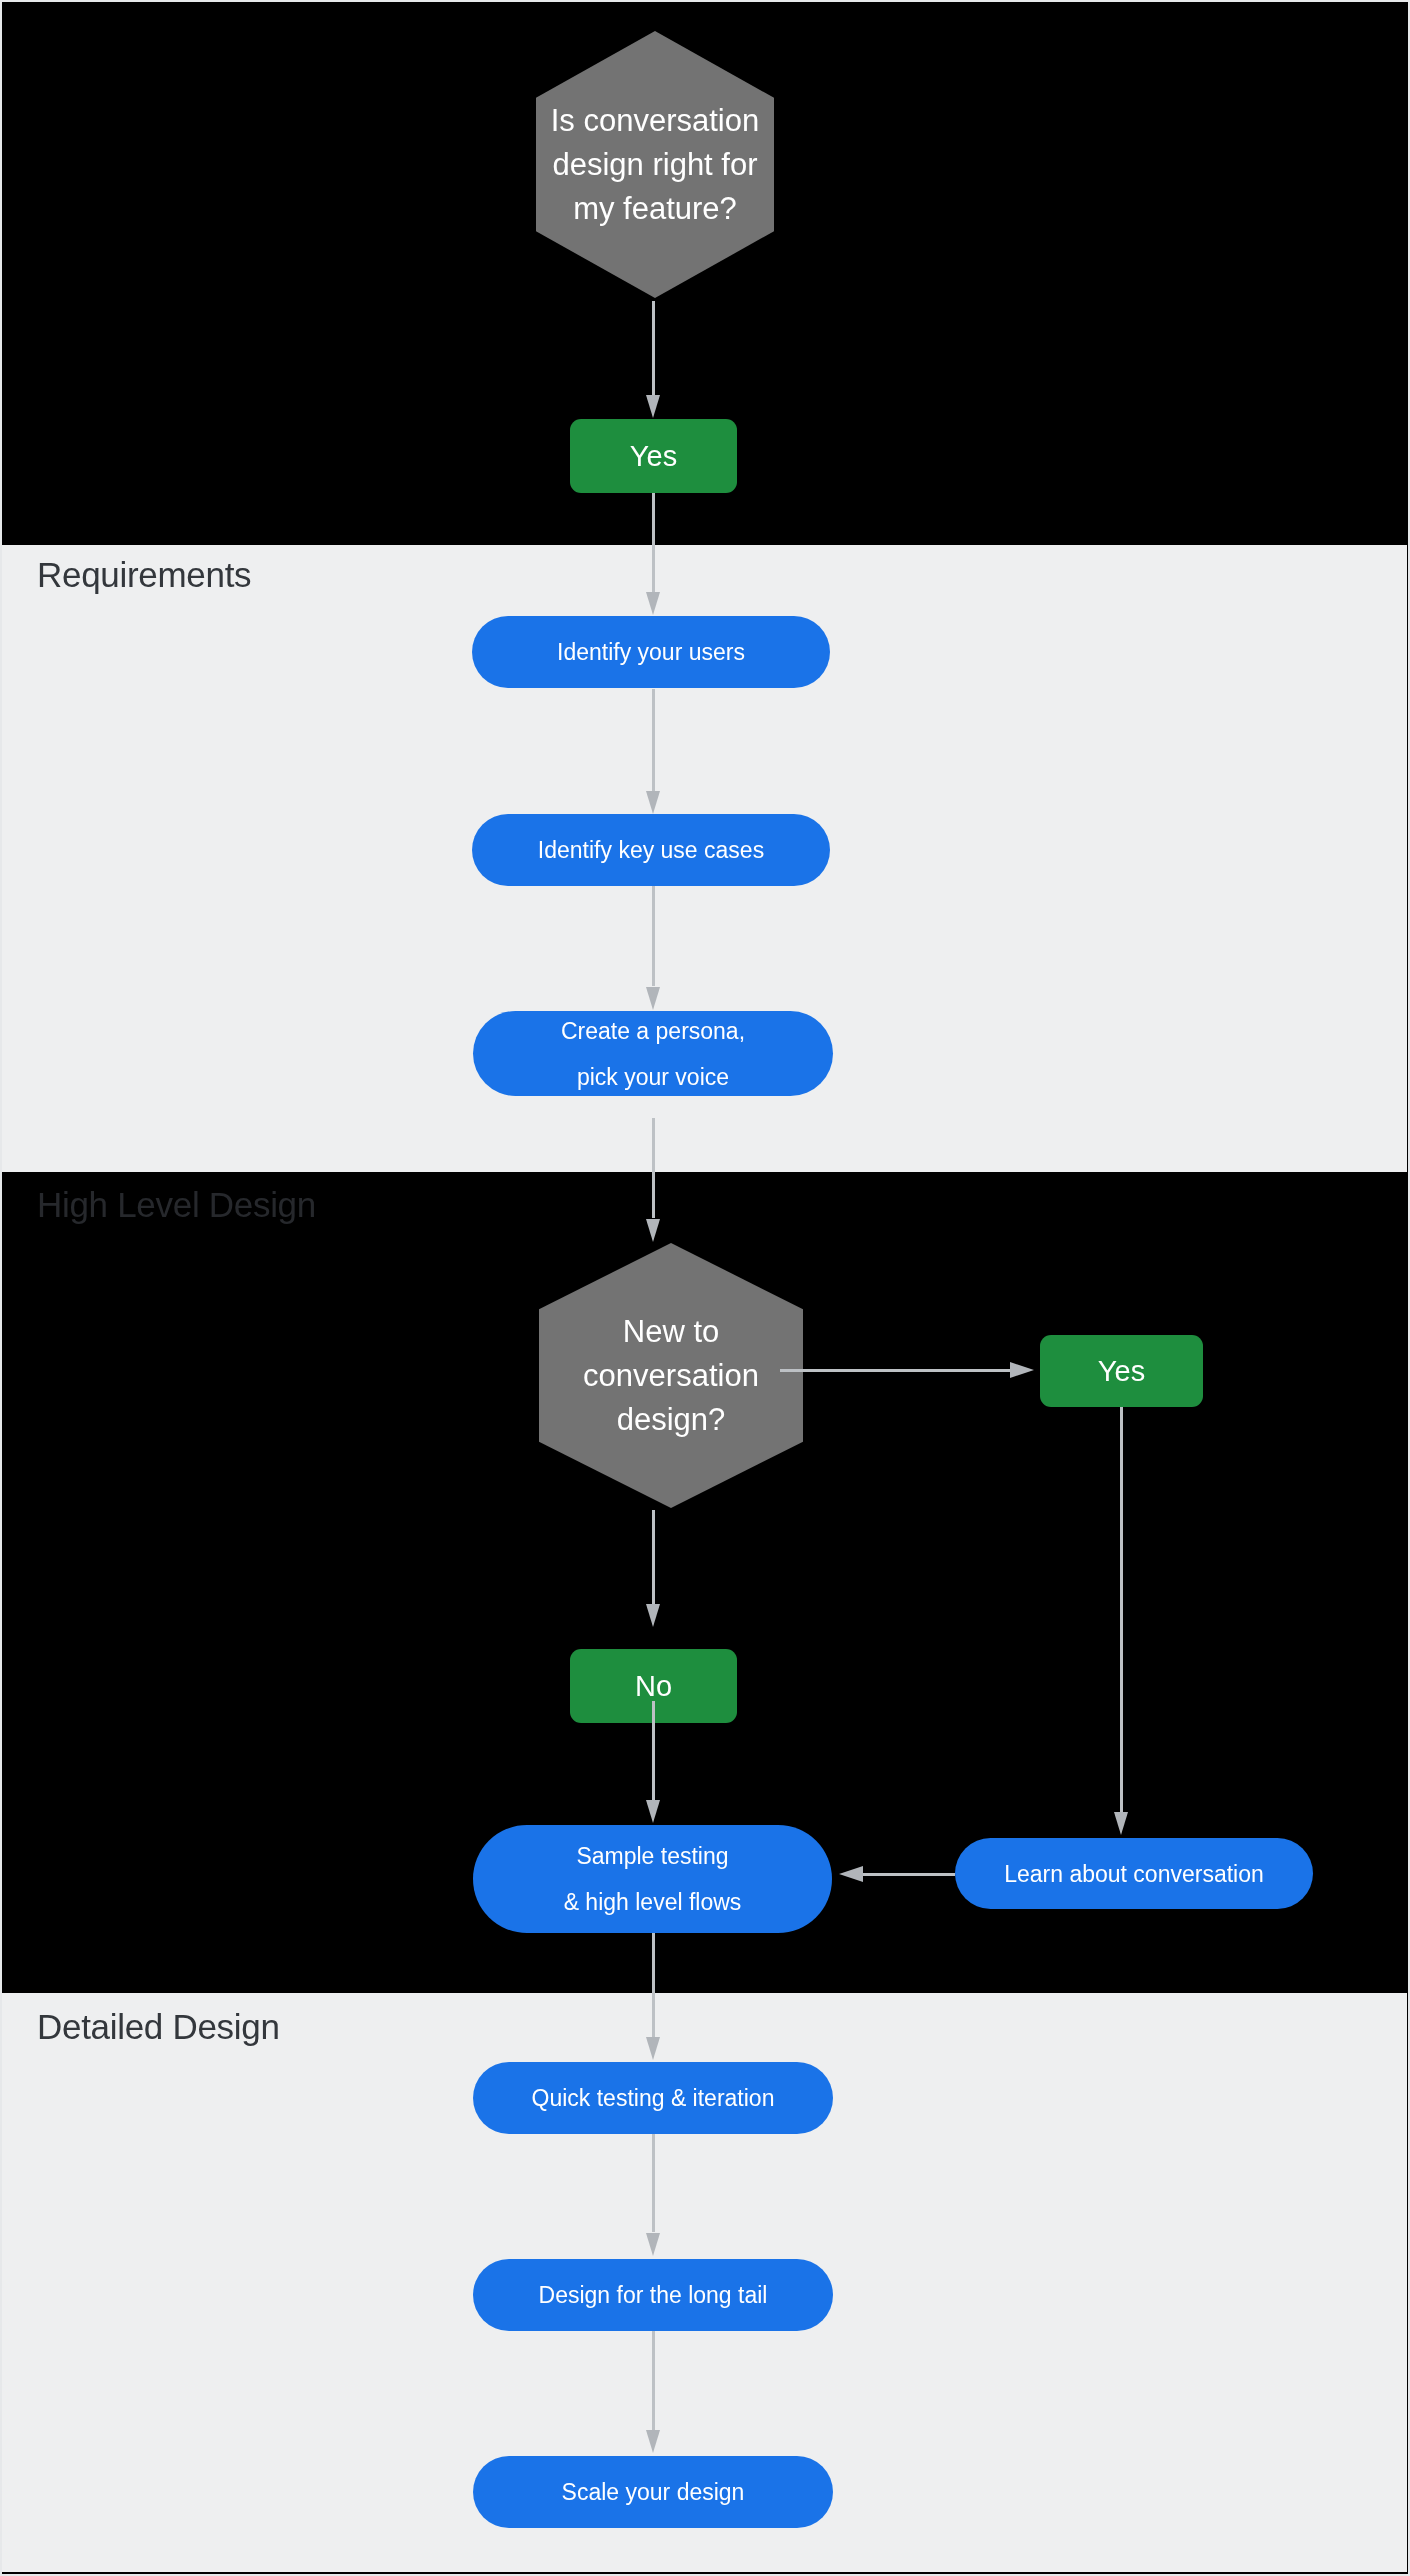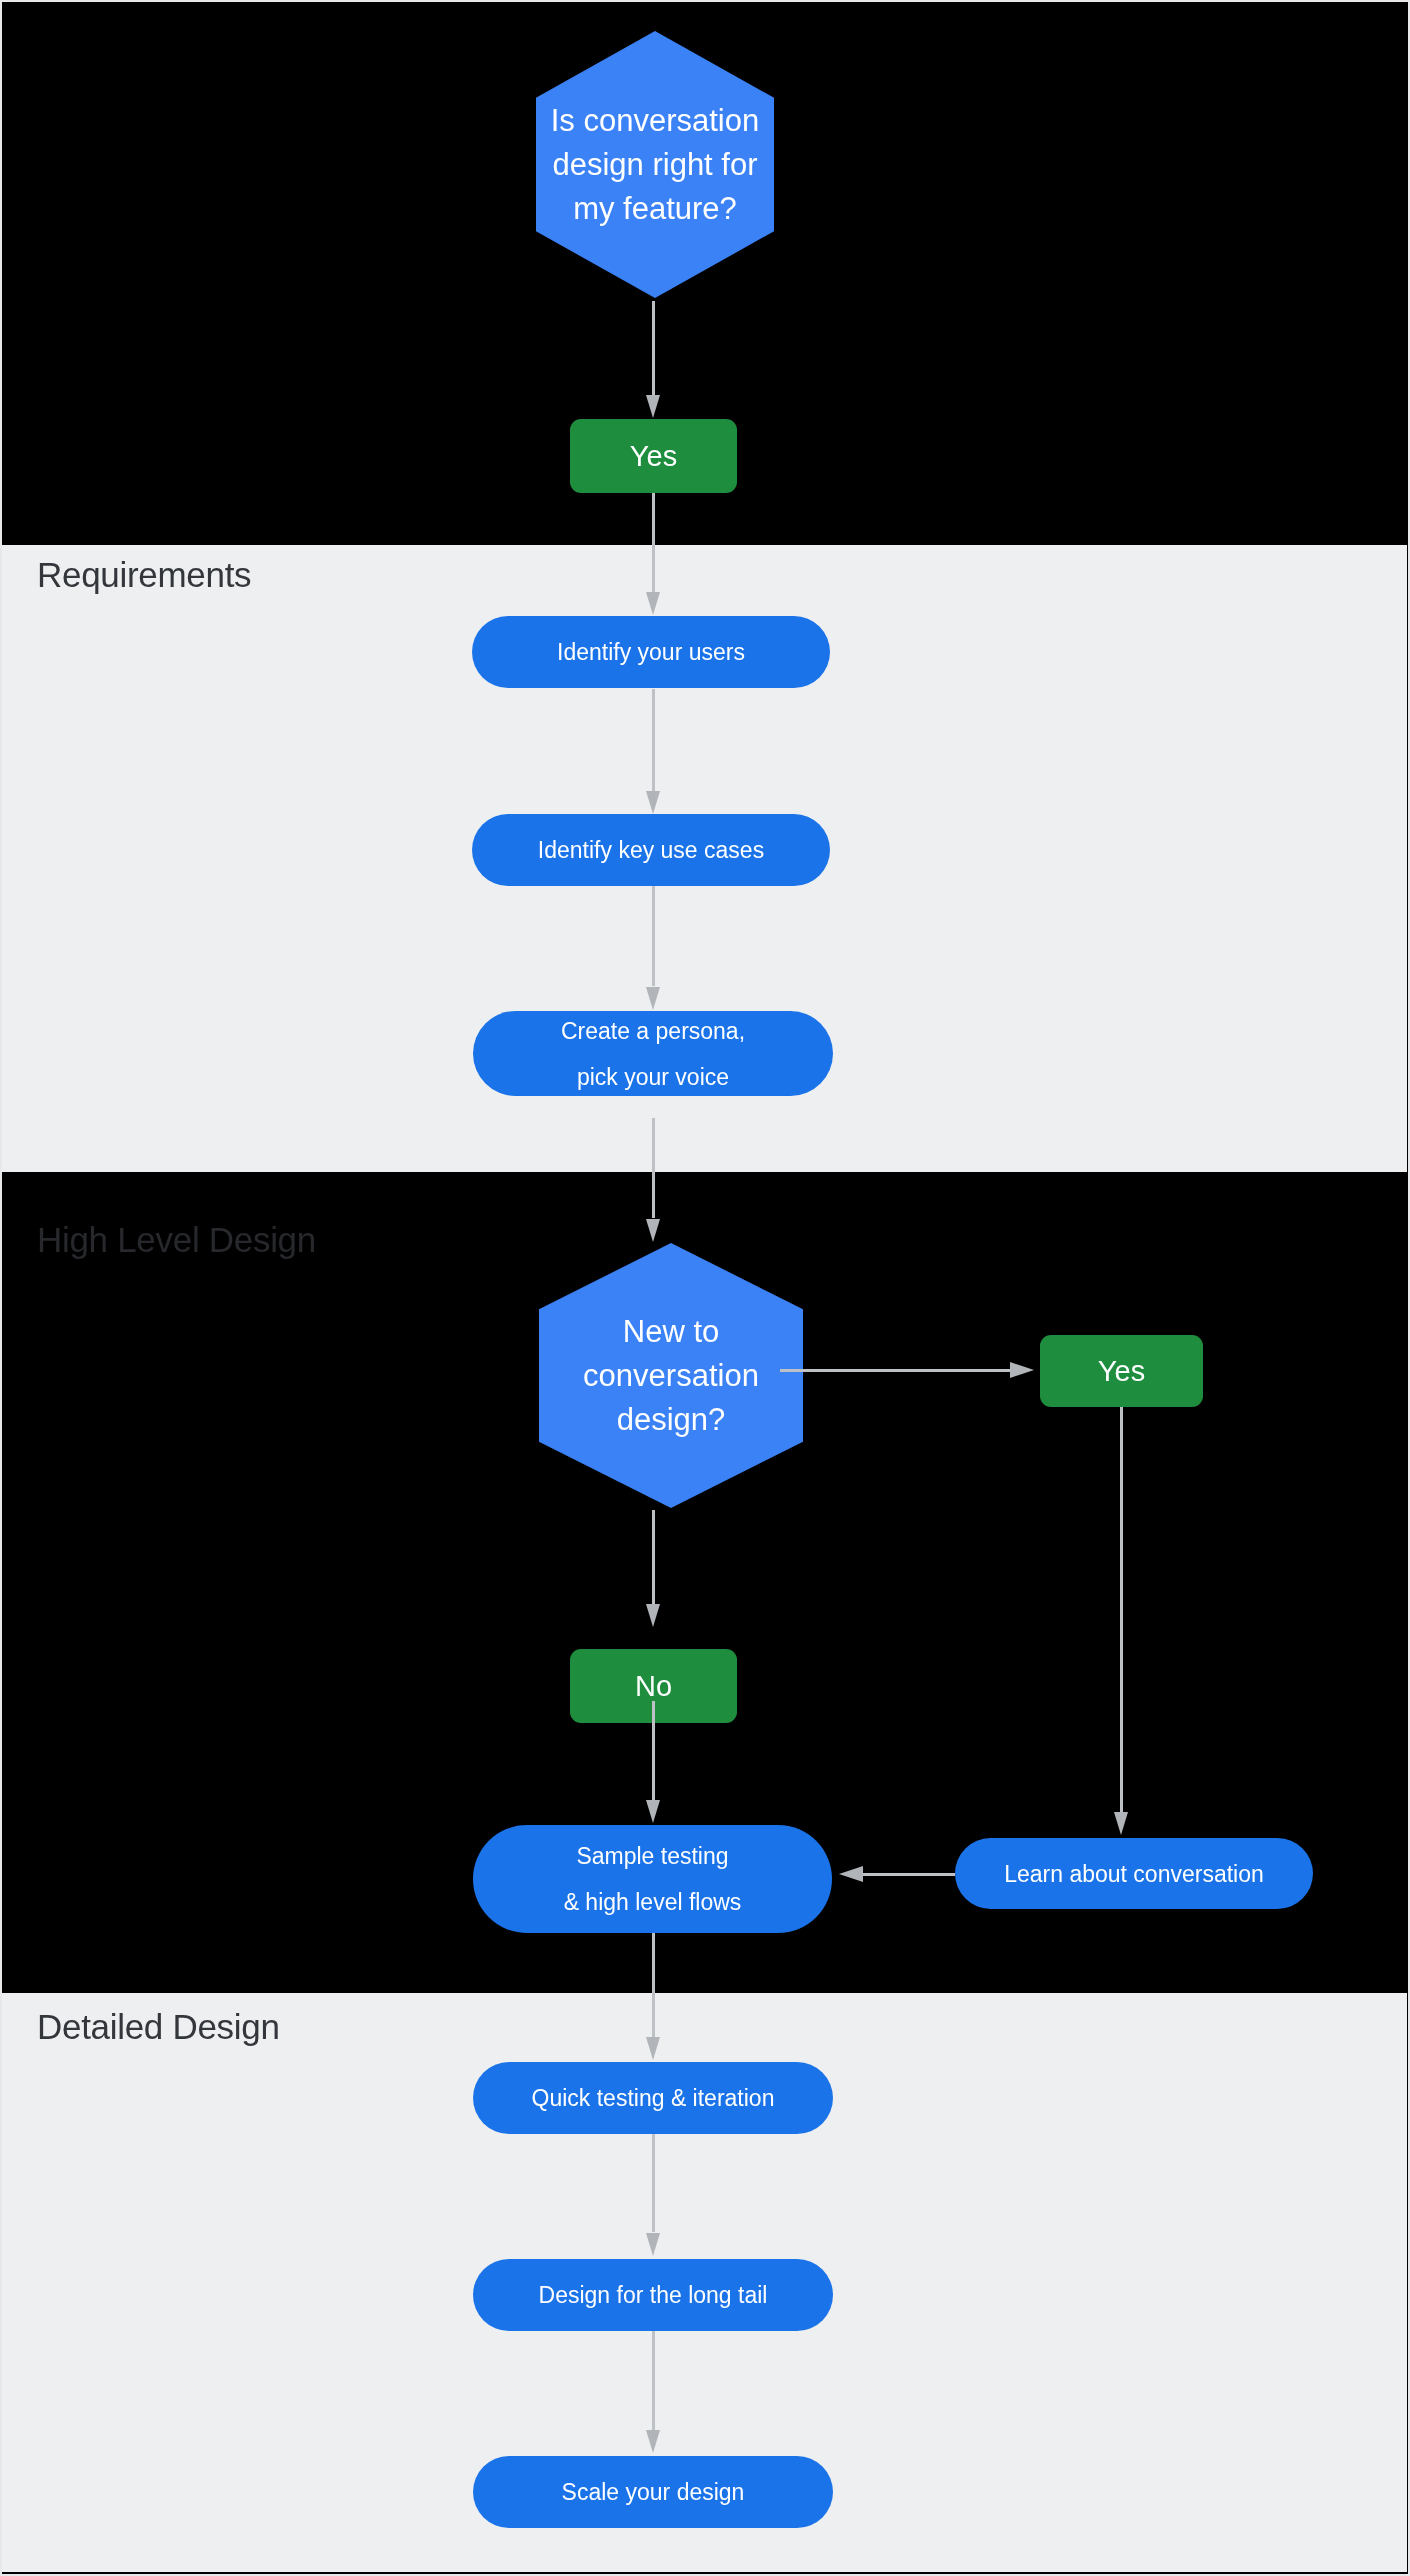--- a/index.html
+++ b/index.html
@@ -14,28 +14,28 @@
   }
   .section{position:absolute;left:0;width:1405px;}
   .sec-black{background:#000000;}
   .sec-gray{background:#eeeff0;}
   .section-label{
     position:absolute;left:35px;
     font-size:35px;line-height:48px;font-weight:400;
     letter-spacing:-0.3px;white-space:nowrap;
   }
   .label-dark{color:#33373c;}
-  .label-on-black{color:#26282c;margin-top:35px;}
+  .label-on-black{color:#26282c;}
 
   .node{
     position:absolute;display:flex;align-items:center;justify-content:center;
     text-align:center;color:#ffffff;
   }
   .hex{
-    background:#3b82f6;
+    background:#737373;
     clip-path:polygon(50% 0%,100% 25%,100% 75%,50% 100%,0% 75%,0% 25%);
     font-size:31px;line-height:44px;
   }
   .pill{
     background:#1a73e8;
     font-size:23px;line-height:46px;
     border-radius:56px;
   }
   .pill-1line{border-radius:37px;}
   .greenbox{

